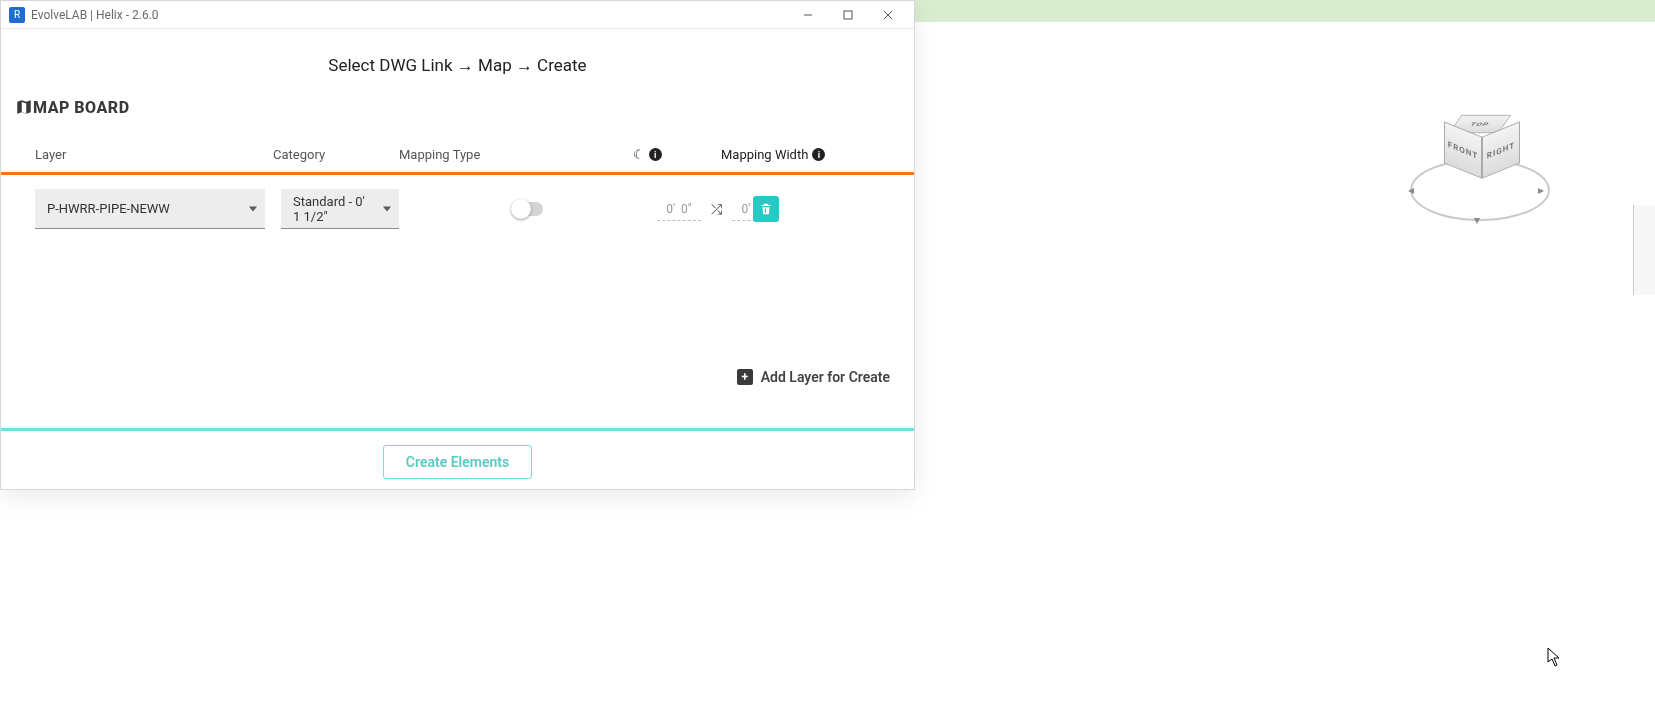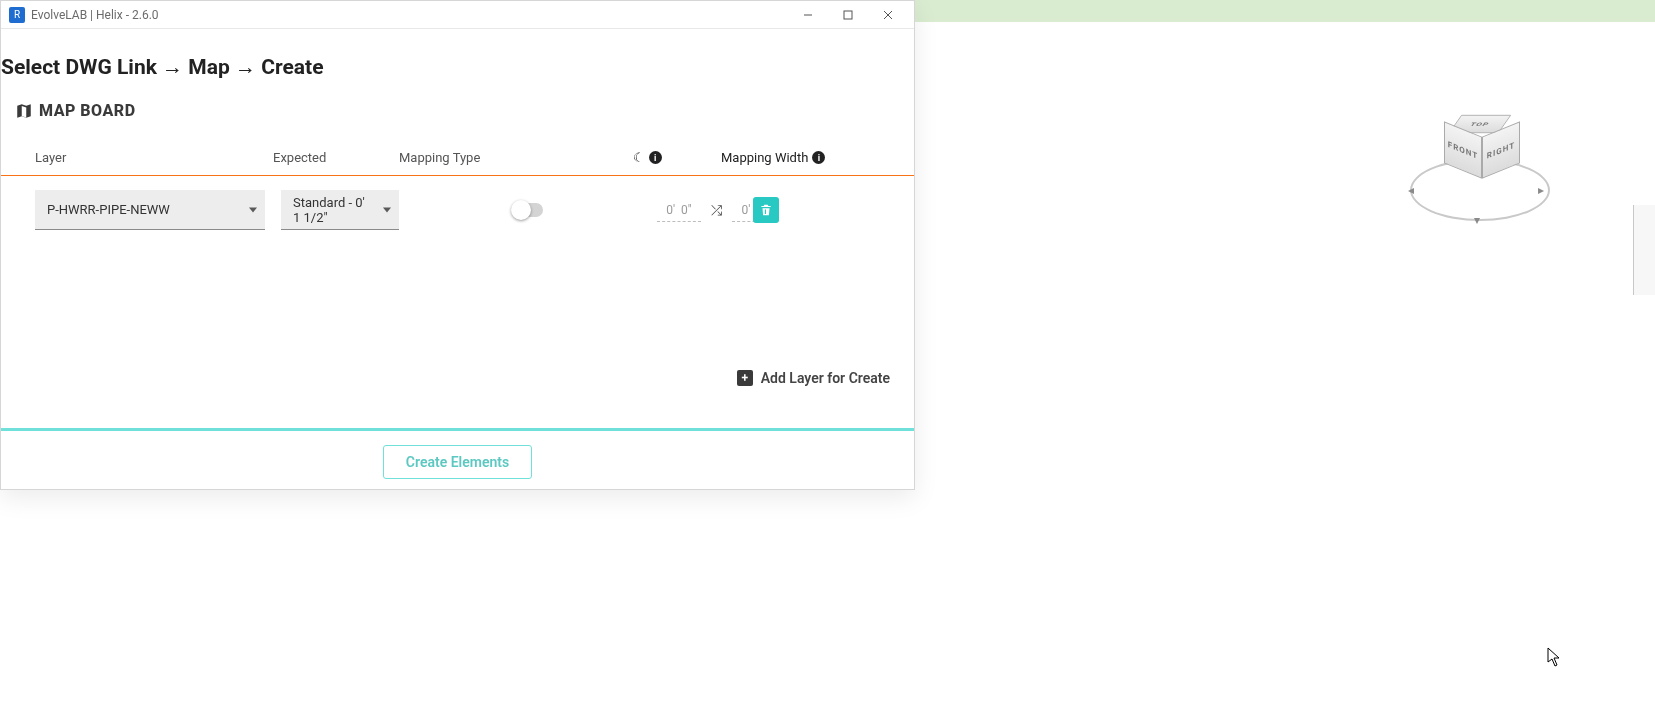--- a/index.html
+++ b/index.html
@@ -38,38 +38,38 @@
   }
   .titlebar .spacer { flex: 1; }
   .titlebar .win-btn {
     width: 40px; height: 26px; display: inline-flex; align-items: center; justify-content: center;
     color: #555; font-size: 12px;
   }
   .titlebar .win-btn svg { width: 10px; height: 10px; }
 
   .helix-body { padding: 8px 0 0 0; }
   .wizard-title {
-    font-size: 21px; font-weight: 700; color: #222;
+    text-align: center; font-size: 17px; font-weight: 400; color: #222;
     padding: 18px 0 22px 0;
   }
 
   .section-head {
-    display: flex; align-items: center; gap: 6px;
+    display: flex; 
     padding: 0 14px 6px 14px;
     font-size: 16px; font-weight: 800; color: #3a3a3a; letter-spacing: .5px;
   }
   .section-head svg { width: 18px; height: 18px; }
 
   .grid-head {
     display: grid;
     grid-template-columns: 230px 118px 226px 80px 160px 40px;
     gap: 8px;
     padding: 24px 34px 10px 34px;
     font-size: 13px; color: #555;
-    border-bottom: 1px solid #f97316;
+    border-bottom: 3px solid #f97316;
     align-items: center;
   }
   .header-icon-wrap { display: inline-flex; align-items: center; gap: 4px; color: #222; }
   .info-badge {
     display:inline-flex;width:13px;height:13px;border-radius:50%;background:#222;color:#fff;
     align-items:center;justify-content:center;font-size:9px;font-weight:700;
   }
 
   .grid-row {
     display: grid;
@@ -214,21 +214,21 @@
 
       <div class="section-head">
         <svg viewBox="0 0 24 24">
             <path d="M9 3 3 5v16l6-2 6 2 6-2V3l-6 2-6-2zm0 2.3 6 2v13.4l-6-2V5.3z" fill="#3a3a3a"></path>
           </svg>
         <span>MAP BOARD</span>
       </div>
 
       <div class="grid-head">
         <span>Layer</span>
-        <span>Expected</span>
+        <span>Category</span>
         <span>Mapping Type</span>
         <span class="header-icon-wrap">
           <span>☾</span>
           <span class="info-badge">i</span>
         </span>
         <span class="header-icon-wrap">
           <span>Mapping Width</span>
           <span class="info-badge">i</span>
         </span>
         <span></span>

